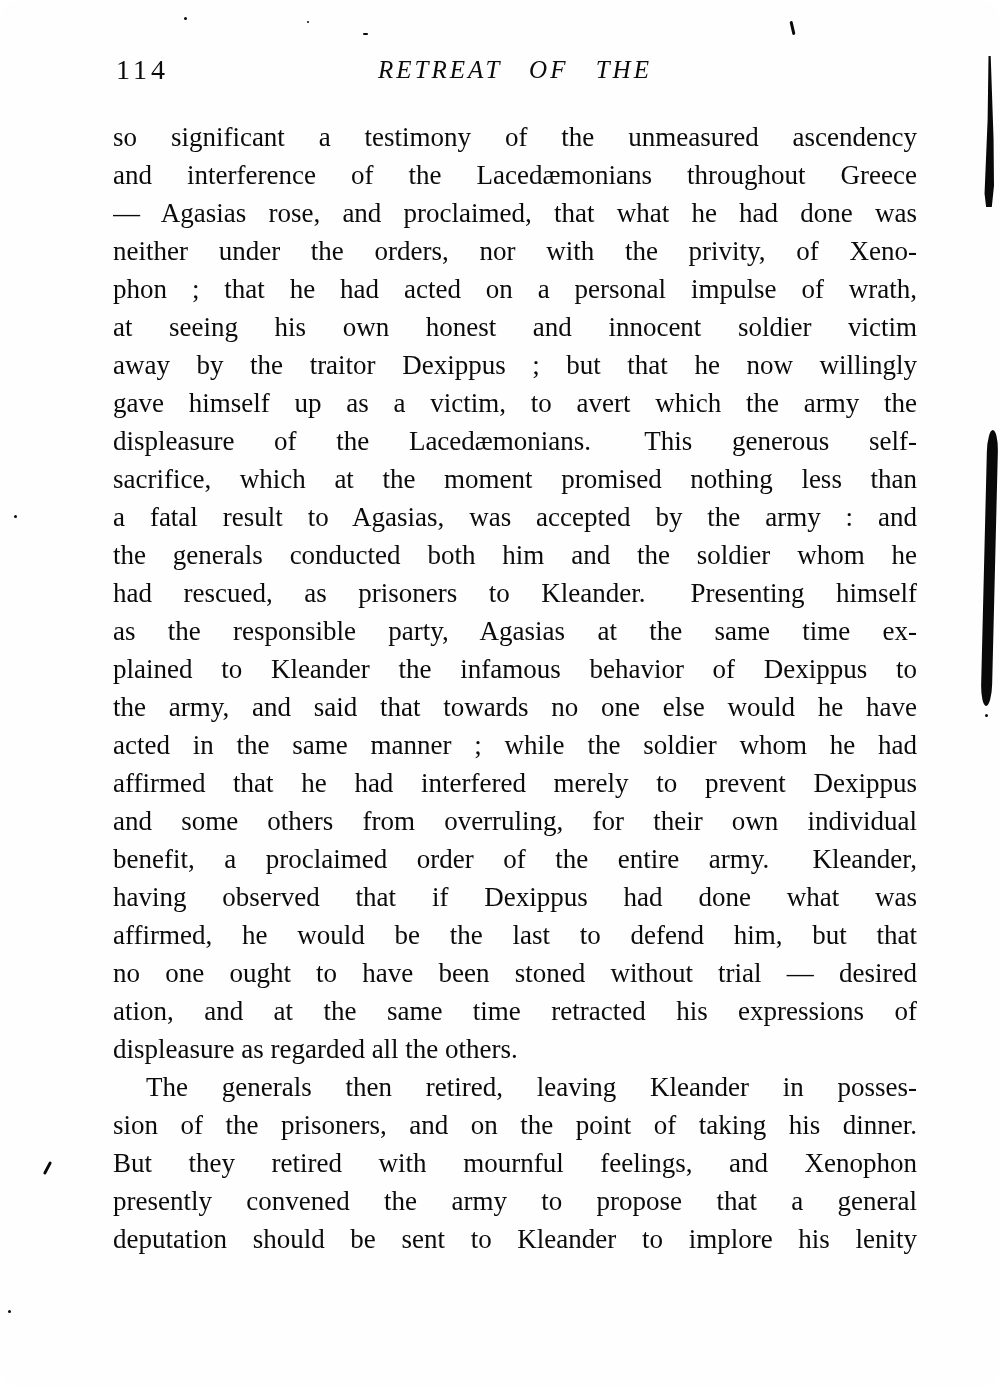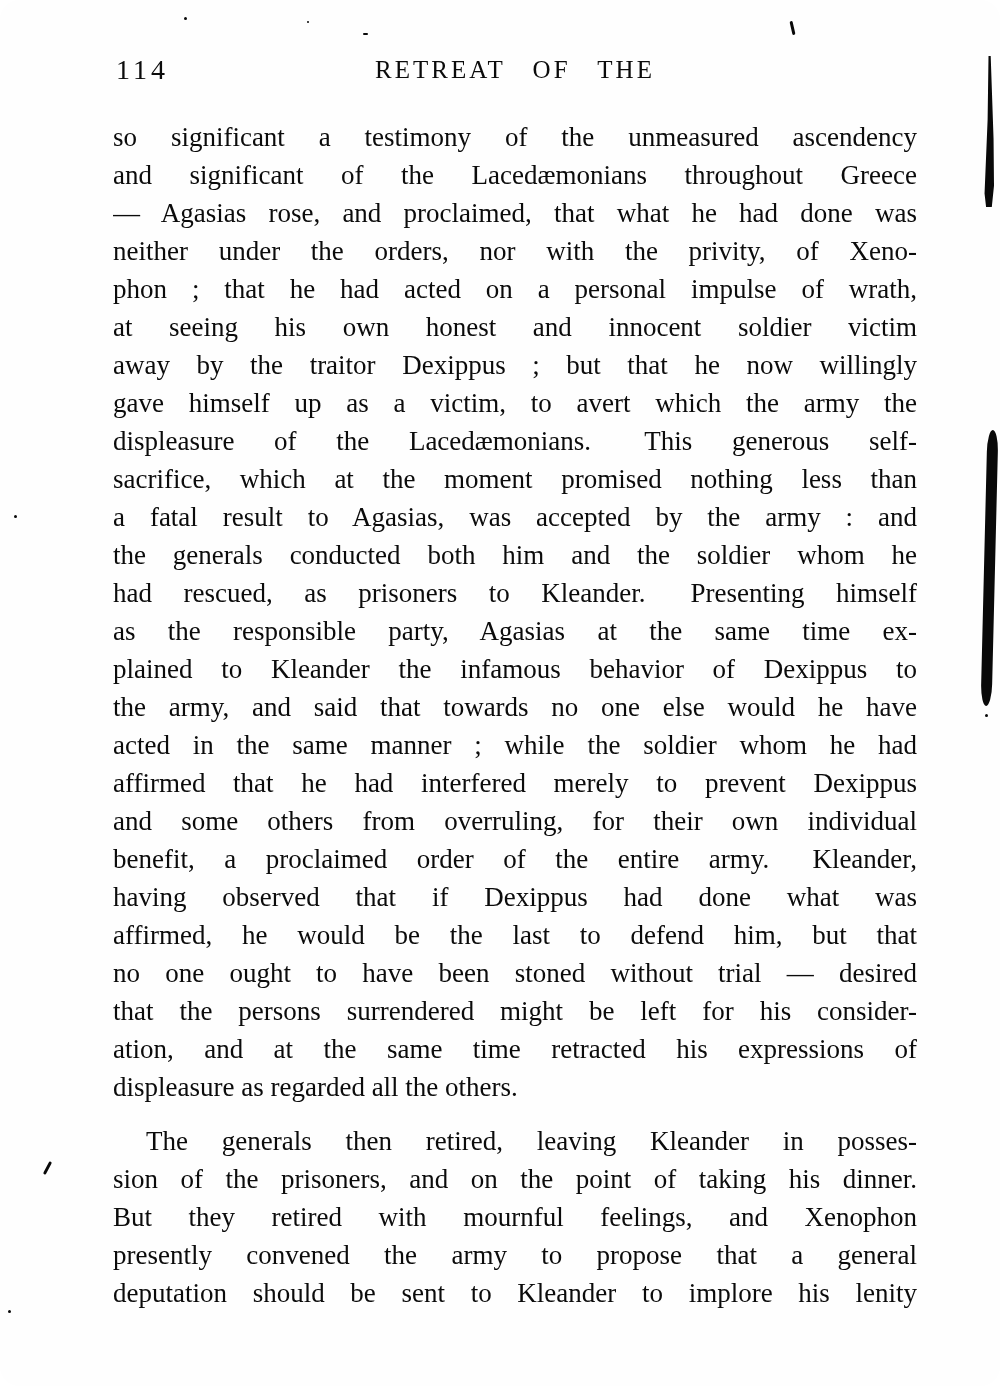--- a/index.html
+++ b/index.html
@@ -20,40 +20,41 @@
     position: absolute;
     left: 116px; top: 54px;
     font-size: 28px;
     letter-spacing: 4px;
   }
   .running-header {
     position: absolute;
     left: 113px; top: 56px;
     width: 804px;
     text-align: center;
+    font-style: italic;
     font-size: 25px;
     letter-spacing: 3px;
     word-spacing: 18px;
     white-space: nowrap;
   }
   .body-text {
     position: absolute;
     left: 113px; top: 118px;
     width: 804px;
     font-size: 27px;
     line-height: 38px;
   }
   .line {
     height: 38px;
     overflow: hidden;
     text-align: justify;
     text-align-last: justify;
   }
   .line.para-end { text-align-last: left; }
-  .line.indent { text-indent: 33px; margin-top: 16px; }
+  .line.indent { text-indent: 33px; }
 
   
   .artifact { position: absolute; background: #090909; }
   .edge-mark-1 {
     left: 983px; top: 56px; width: 11px; height: 151px;
     clip-path: polygon(50% 0%, 70% 0%, 96% 55%, 100% 86%, 80% 100%, 28% 100%, 14% 91%, 42% 42%);
   }
   .edge-mark-2 {
     left: 984px; top: 430px; width: 11px; height: 276px;
     border-radius: 5.5px / 22px;
@@ -81,21 +82,21 @@
 <body>
 
 <div class="page">
 
   <div class="page-number">114</div>
 
   <div class="running-header">RETREAT OF THE</div>
 
   <div class="body-text">
       <div class="line">so significant a testimony of the unmeasured ascendency</div>
-      <div class="line">and significant of the Lacedæmonians throughout Greece</div>
+      <div class="line">and interference of the Lacedæmonians throughout Greece</div>
       <div class="line">— Agasias rose, and proclaimed, that what he had done was</div>
       <div class="line">neither under the orders, nor with the privity, of Xeno-</div>
       <div class="line">phon ; that he had acted on a personal impulse of wrath,</div>
       <div class="line">at seeing his own honest and innocent soldier victim</div>
       <div class="line">away by the traitor Dexippus ; but that he now willingly</div>
       <div class="line">gave himself up as a victim, to avert which the army the</div>
       <div class="line">displeasure of the Lacedæmonians.  This generous self-</div>
       <div class="line">sacrifice, which at the moment promised nothing less than</div>
       <div class="line">a fatal result to Agasias, was accepted by the army : and</div>
       <div class="line">the generals conducted both him and the soldier whom he</div>
@@ -103,21 +104,20 @@
       <div class="line">as the responsible party, Agasias at the same time ex-</div>
       <div class="line">plained to Kleander the infamous behavior of Dexippus to</div>
       <div class="line">the army, and said that towards no one else would he have</div>
       <div class="line">acted in the same manner ; while the soldier whom he had</div>
       <div class="line">affirmed that he had interfered merely to prevent Dexippus</div>
       <div class="line">and some others from overruling, for their own individual</div>
       <div class="line">benefit, a proclaimed order of the entire army.  Kleander,</div>
       <div class="line">having observed that if Dexippus had done what was</div>
       <div class="line">affirmed, he would be the last to defend him, but that</div>
       <div class="line">no one ought to have been stoned without trial — desired</div>
-      <div class="line">that the persons surrendered might be left for his consider-</div>
       <div class="line">ation, and at the same time retracted his expressions of</div>
       <div class="line para-end">displeasure as regarded all the others.</div>
       <div class="line indent">The generals then retired, leaving Kleander in posses-</div>
       <div class="line">sion of the prisoners, and on the point of taking his dinner.</div>
       <div class="line">But they retired with mournful feelings, and Xenophon</div>
       <div class="line">presently convened the army to propose that a general</div>
       <div class="line">deputation should be sent to Kleander to implore his lenity</div>
     </div>
 
   <div class="artifact edge-mark-1"></div>

